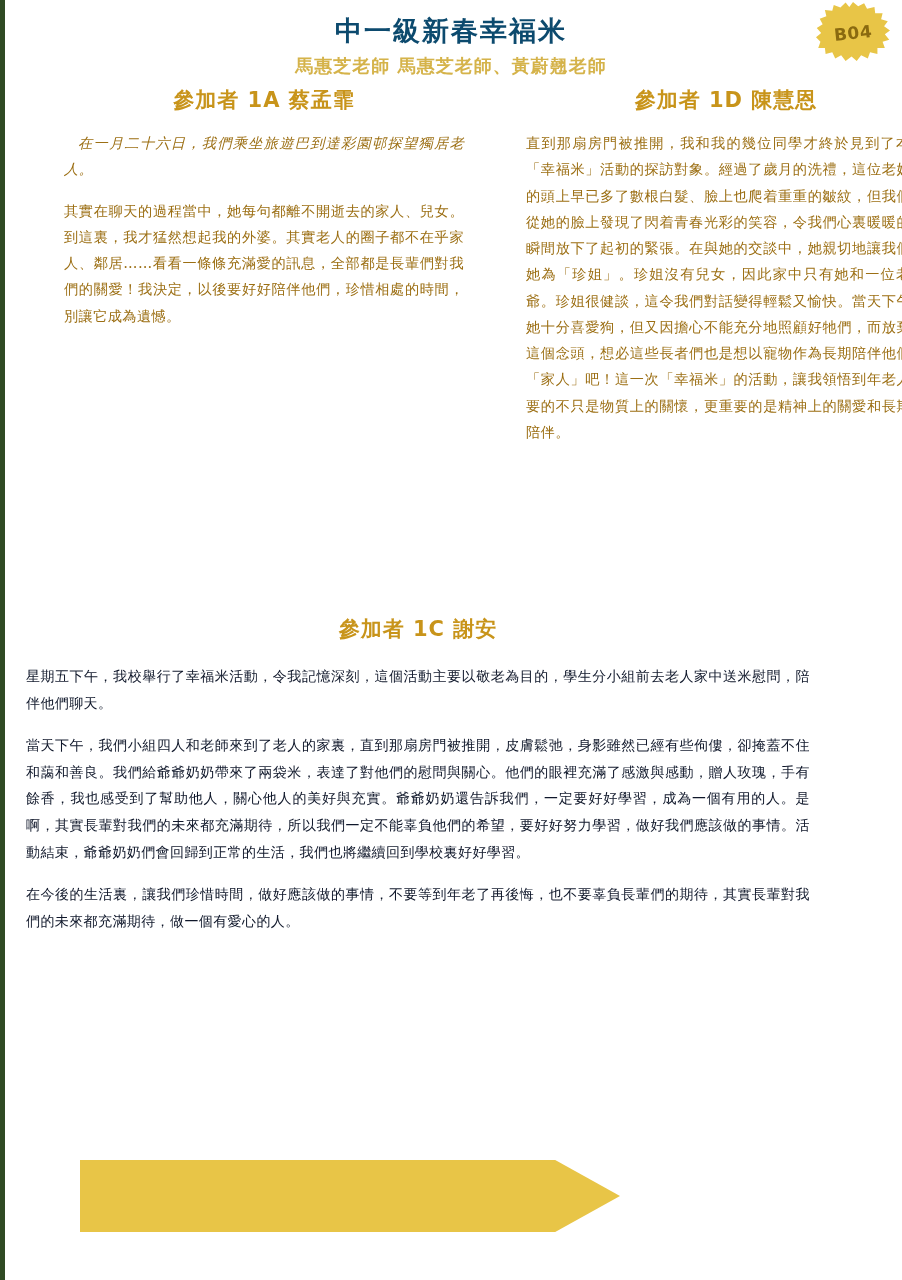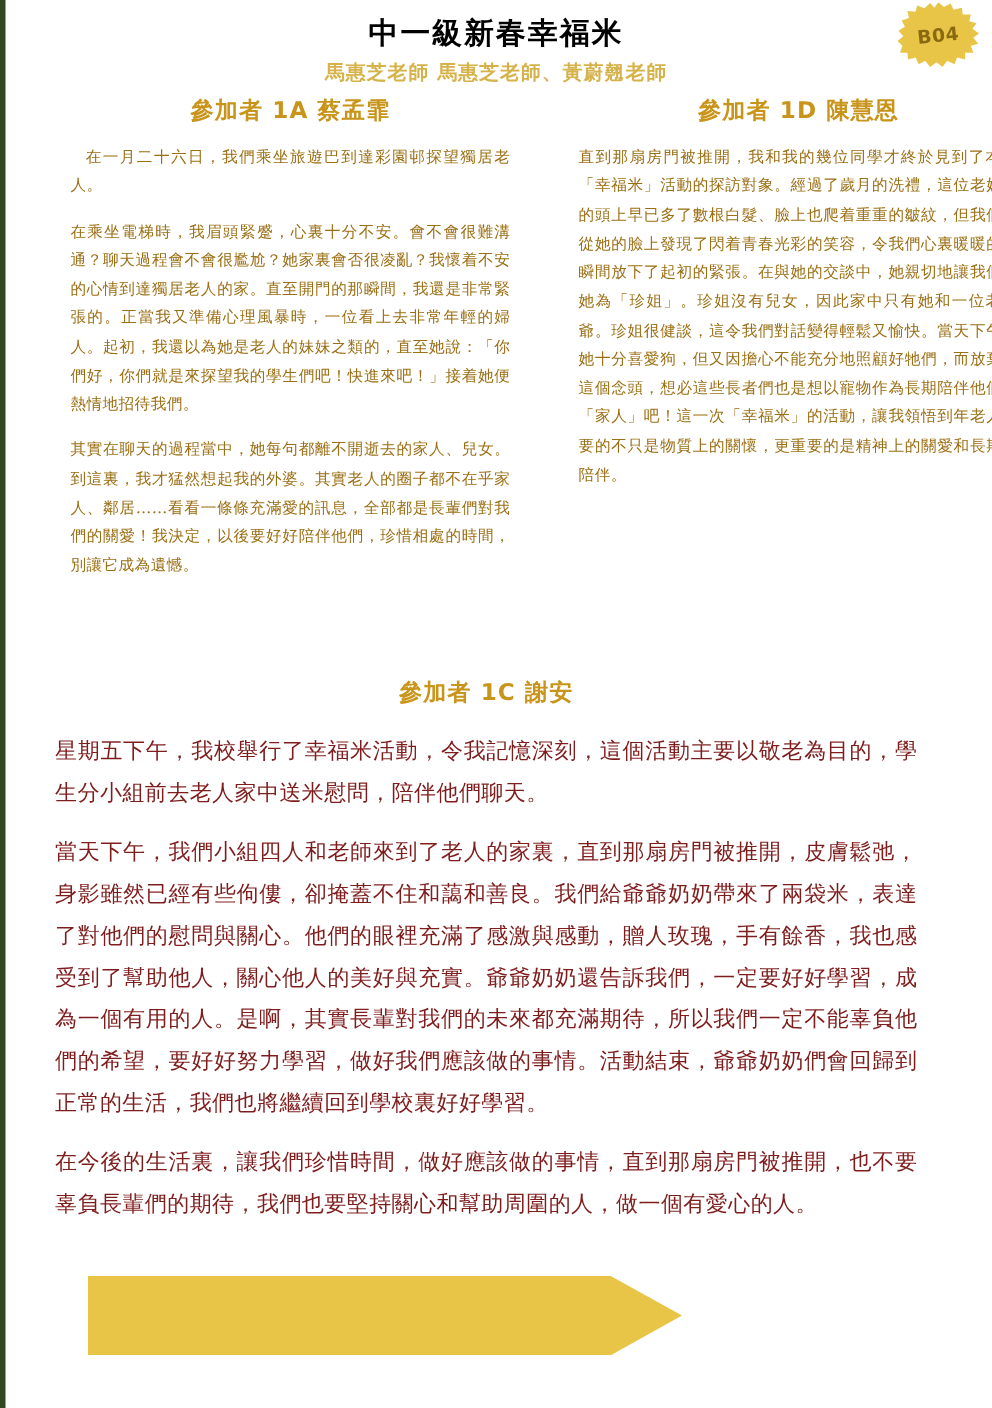--- a/index.html
+++ b/index.html
@@ -68,21 +68,21 @@
 
   
   .header {
     padding-top: 14px;
     text-align: center;
   }
   .main-title {
     font-family: "DejaVu Sans", sans-serif;
     font-weight: bold;
     font-size: 27px;
-    color: #000000;
+    color: #0c4a6e;
     letter-spacing: 2px;
     line-height: 1.25;
   }
   .subtitle {
     margin-top: 6px;
     font-family: "DejaVu Sans", sans-serif;
     font-weight: bold;
     font-size: 18px;
     color: #d5b34a;
     letter-spacing: 1px;
@@ -119,42 +119,42 @@
     font-family: "DejaVu Serif", serif;
     font-size: 14.2px;
     line-height: 1.85;
     color: #9c6f14;
     text-align: justify;
     text-indent: 0;
     letter-spacing: 0.4px;
   }
   .body-text p.indent {
     text-indent: 14px;
+    font-style: italic;
   }
 
   
   .full-article {
     position: absolute;
     top: 615px;
     left: 0;
     width: 836px;
-    padding-left: 24px;
   }
   .full-article .section-title {
     margin-bottom: 20px;
   }
   .full-body {
     padding: 0 26px;
   }
   .full-body p {
     margin: 0 0 16px 0;
     font-family: "DejaVu Serif", serif;
-    font-size: 20px;
+    font-size: 14px;
     line-height: 1.9;
-    color: #7f1d1d;
+    color: #0f172a;
     text-align: justify;
     letter-spacing: 0.4px;
   }
 
   
   .arrow-banner {
     position: absolute;
     left: 80px;
     bottom: 48px;
     width: 540px;
@@ -179,38 +179,37 @@
     <div class="main-title">中一級新春幸福米</div>
     <div class="subtitle">馬惠芝老師  馬惠芝老師、黃蔚翹老師</div>
   </div>
 
   <div class="two-col">
 
     <div class="col left">
       <div class="section-title">參加者 1A 蔡孟霏</div>
       <div class="body-text">
         <p class="indent">在一月二十六日，我們乘坐旅遊巴到達彩園邨探望獨居老人。</p>
-        <p>在乘坐電梯時，我眉頭緊蹙，心裏十分不安。會不會很難溝通？聊天過程會不會很尷尬？她家裏會否很凌亂？我懷着不安的心情到達獨居老人的家。直至開門的那瞬間，我還是非常緊張的。正當我又準備心理風暴時，一位看上去非常年輕的婦人。起初，我還以為她是老人的妹妹之類的，直至她說：「你們好，你們就是來探望我的學生們吧！快進來吧！」接着她便熱情地招待我們。</p>
         <p>其實在聊天的過程當中，她每句都離不開逝去的家人、兒女。到這裏，我才猛然想起我的外婆。其實老人的圈子都不在乎家人、鄰居……看看一條條充滿愛的訊息，全部都是長輩們對我們的關愛！我決定，以後要好好陪伴他們，珍惜相處的時間，別讓它成為遺憾。</p>
       </div>
     </div>
 
     <div class="col right">
       <div class="section-title">參加者 1D 陳慧恩</div>
       <div class="body-text">
         <p>直到那扇房門被推開，我和我的幾位同學才終於見到了本次「幸福米」活動的探訪對象。經過了歲月的洗禮，這位老奶奶的頭上早已多了數根白髮、臉上也爬着重重的皺紋，但我們仍從她的臉上發現了閃着青春光彩的笑容，令我們心裏暖暖的，瞬間放下了起初的緊張。在與她的交談中，她親切地讓我們稱她為「珍姐」。珍姐沒有兒女，因此家中只有她和一位老爺爺。珍姐很健談，這令我們對話變得輕鬆又愉快。當天下午，她十分喜愛狗，但又因擔心不能充分地照顧好牠們，而放棄了這個念頭，想必這些長者們也是想以寵物作為長期陪伴他們的「家人」吧！這一次「幸福米」的活動，讓我領悟到年老人需要的不只是物質上的關懷，更重要的是精神上的關愛和長期的陪伴。</p>
       </div>
     </div>
 
   </div>
 
   <div class="full-article">
     <div class="section-title">參加者 1C 謝安</div>
     <div class="full-body">
       <p>星期五下午，我校舉行了幸福米活動，令我記憶深刻，這個活動主要以敬老為目的，學生分小組前去老人家中送米慰問，陪伴他們聊天。</p>
       <p>當天下午，我們小組四人和老師來到了老人的家裏，直到那扇房門被推開，皮膚鬆弛，身影雖然已經有些佝僂，卻掩蓋不住和藹和善良。我們給爺爺奶奶帶來了兩袋米，表達了對他們的慰問與關心。他們的眼裡充滿了感激與感動，贈人玫瑰，手有餘香，我也感受到了幫助他人，關心他人的美好與充實。爺爺奶奶還告訴我們，一定要好好學習，成為一個有用的人。是啊，其實長輩對我們的未來都充滿期待，所以我們一定不能辜負他們的希望，要好好努力學習，做好我們應該做的事情。活動結束，爺爺奶奶們會回歸到正常的生活，我們也將繼續回到學校裏好好學習。</p>
-      <p>在今後的生活裏，讓我們珍惜時間，做好應該做的事情，直到那扇房門被推開，也不要辜負長輩們的期待，我們也要堅持關心和幫助周圍的人，做一個有愛心的人。</p>
+      <p>在今後的生活裏，讓我們珍惜時間，做好應該做的事情，不要等到年老了再後悔，也不要辜負長輩們的期待，其實長輩對我們的未來都充滿期待，做一個有愛心的人。</p>
     </div>
   </div>
 
   <div class="arrow-banner"></div>
 
 </div>
 
 </body></html>

